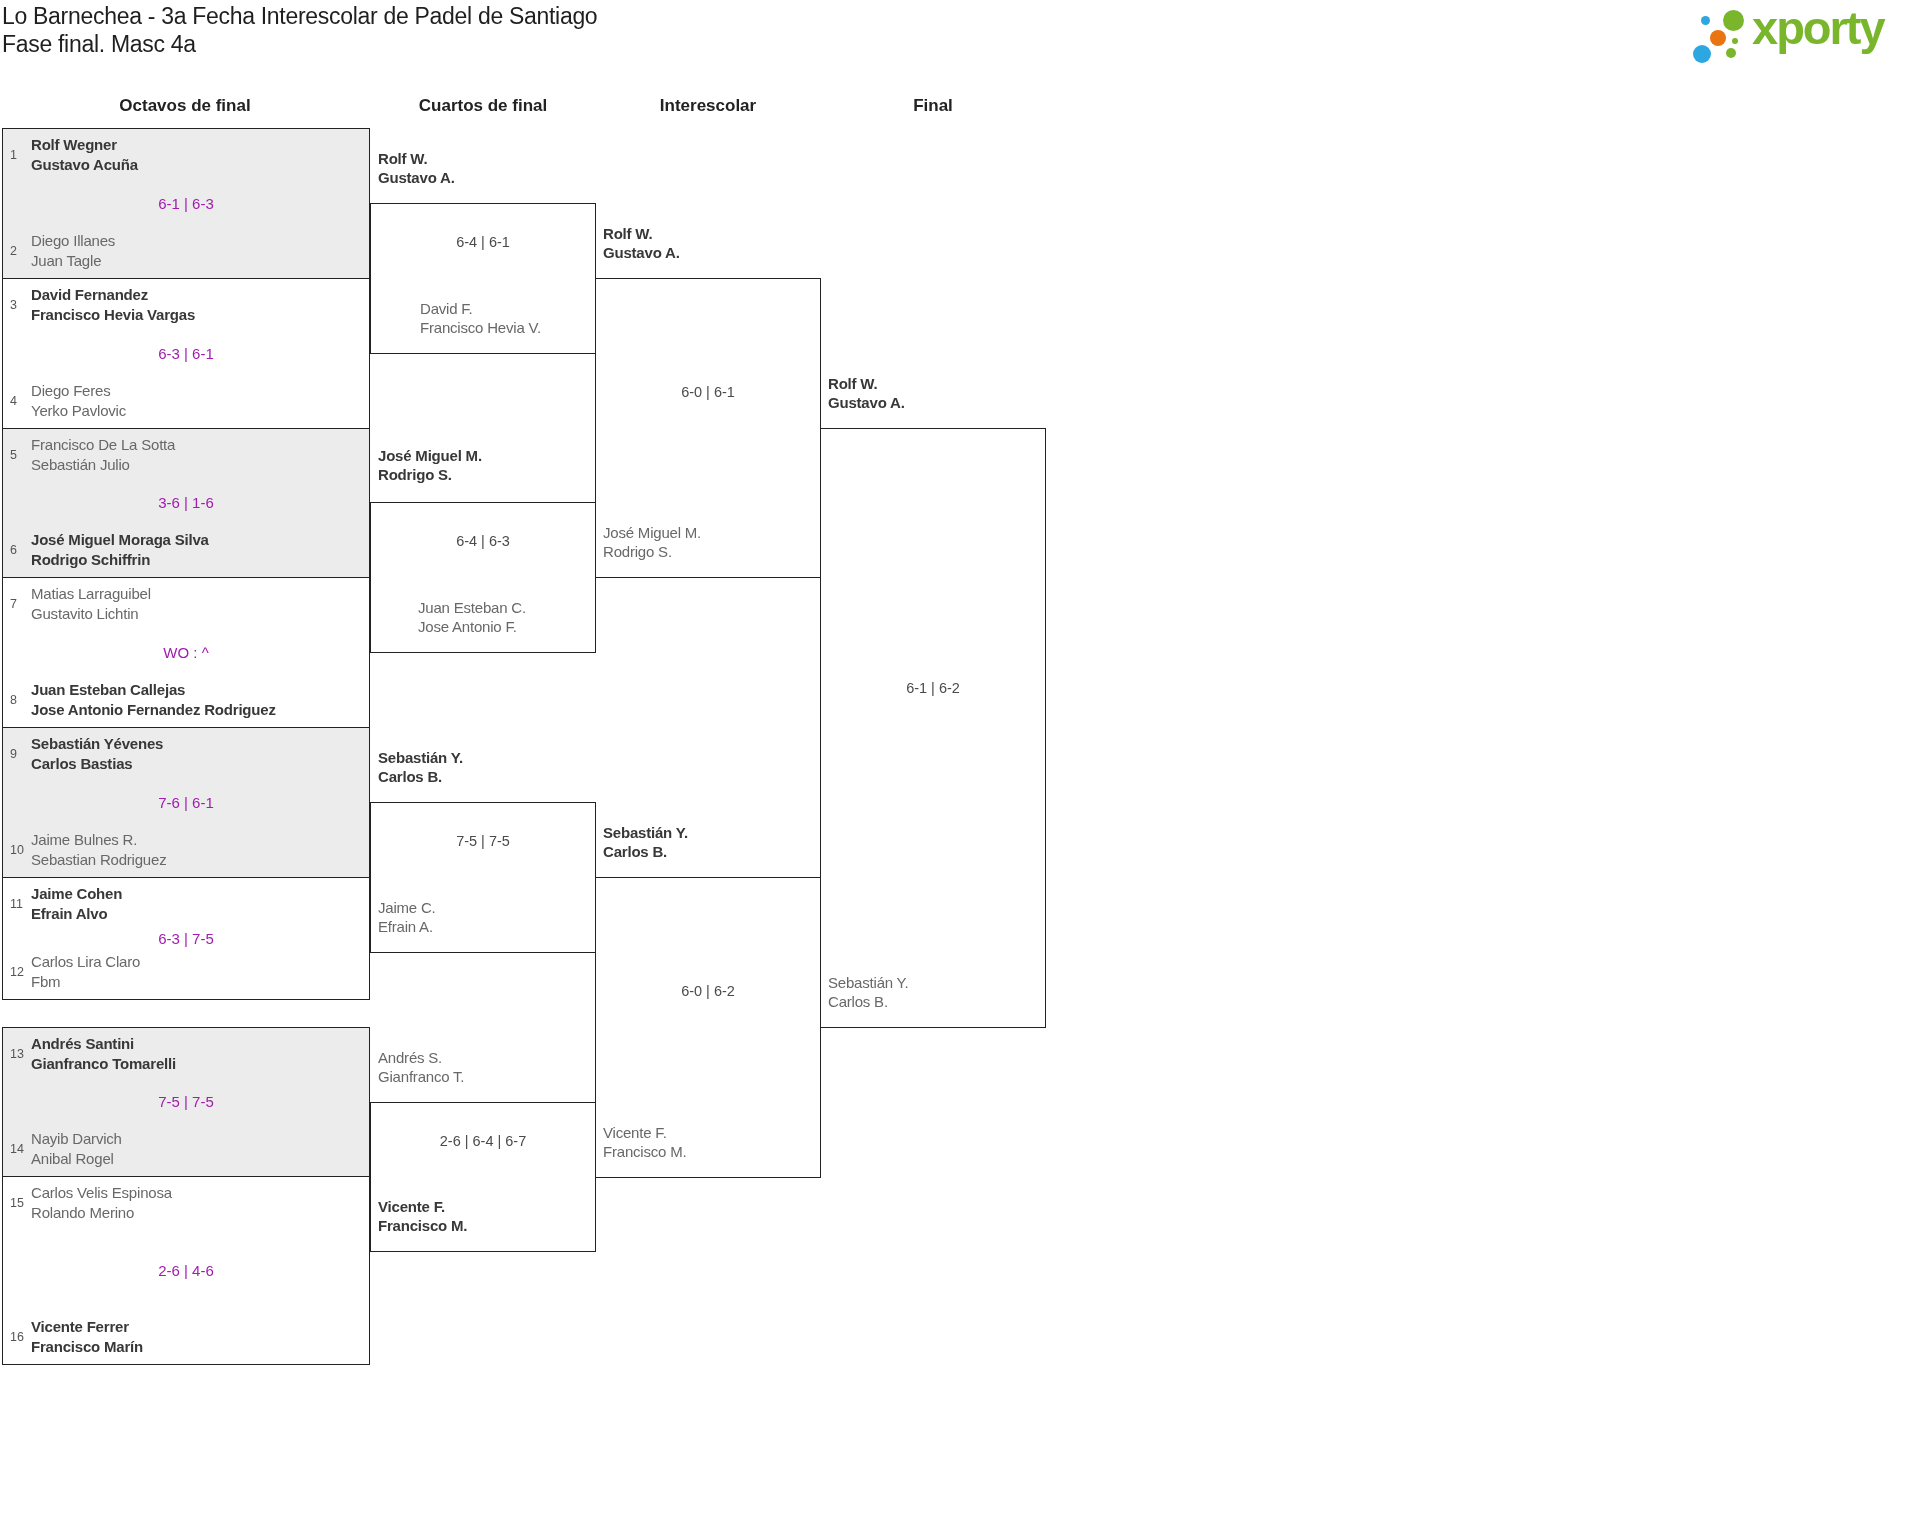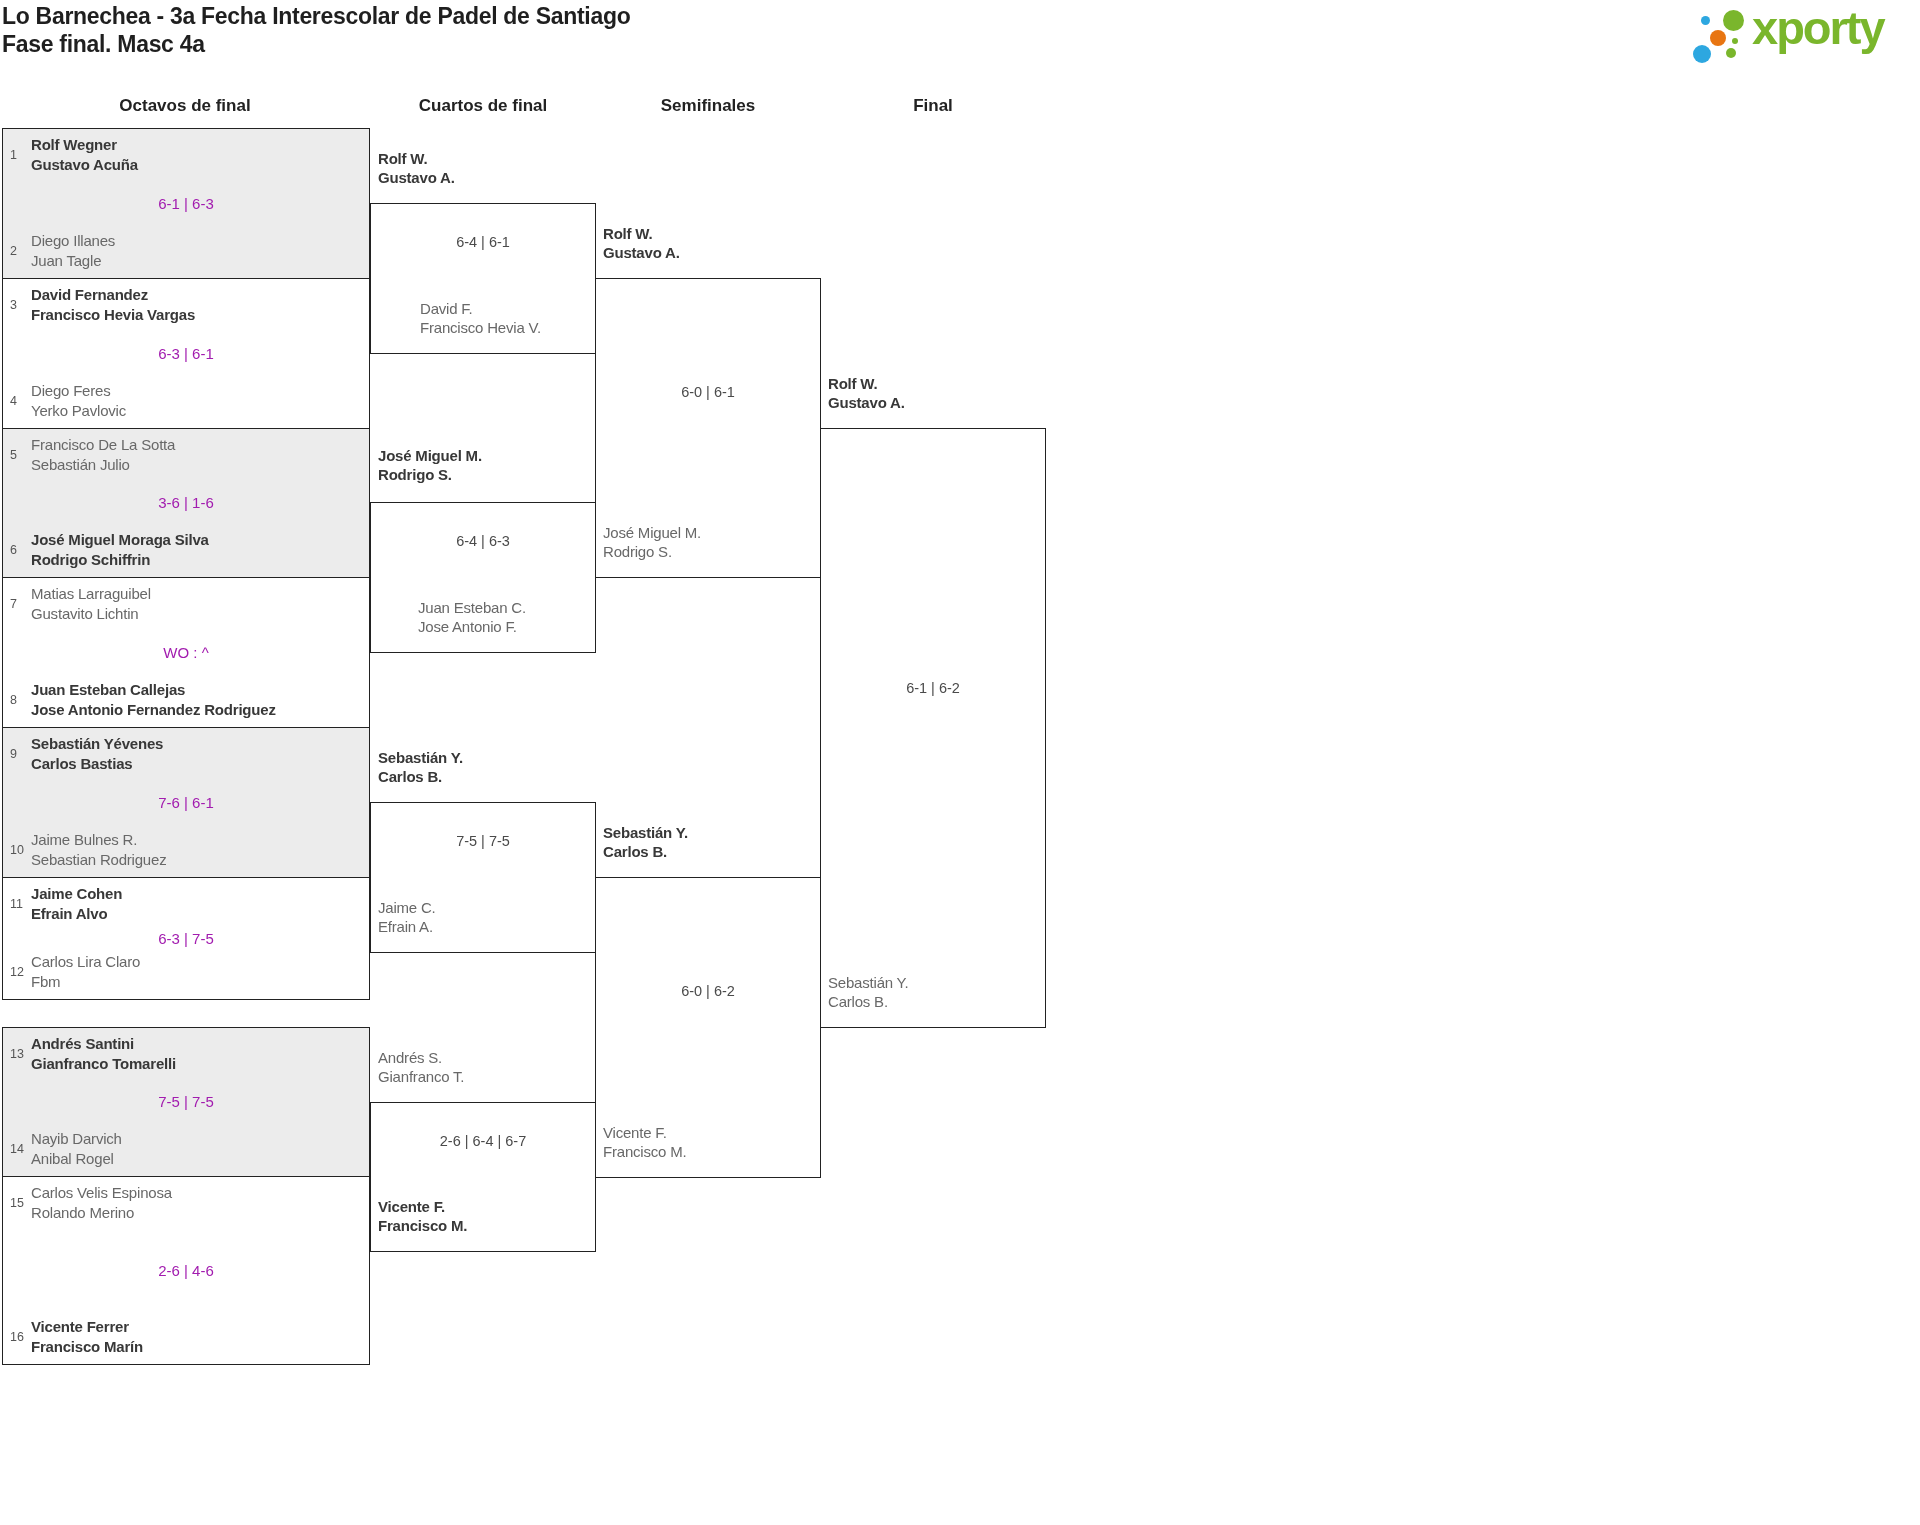--- a/index.html
+++ b/index.html
@@ -1,21 +1,21 @@
 <!DOCTYPE html>
 <html><head>
 <meta charset="utf-8">
 <style>
   html,body{margin:0;padding:0;background:#fff;}
   body{
     width:1920px;height:1525px;position:relative;overflow:hidden;
     font-family:"Liberation Sans", sans-serif;
     -webkit-font-smoothing:antialiased;
   }
-  .title{position:absolute;left:2px;font-weight:700;font-size:23px;line-height:28px;color:#1f1f1f;letter-spacing:-0.3px;white-space:nowrap;}
+  .title{position:absolute;left:2px;font-weight:400;font-size:23px;line-height:28px;color:#1f1f1f;letter-spacing:-0.3px;white-space:nowrap;}
   .title.l1{top:2px;}
   .title.l2{top:30px;}
 
   
   .logo{position:absolute;left:1688px;top:6px;width:225px;height:66px;cursor:pointer;}
   .dot{position:absolute;border-radius:50%;}
   .logo-text{position:absolute;left:64px;top:-6px;font-size:47px;font-weight:700;color:#7ab62c;letter-spacing:-2px;}
 
   .col-head{position:absolute;top:96px;width:300px;text-align:center;font-size:17px;font-weight:700;color:#222;}
 
@@ -46,21 +46,21 @@
   <span class="dot" style="left:35px;top:4px;width:21px;height:21px;background:#7ab62c;"></span>
   <span class="dot" style="left:22px;top:24px;width:16px;height:16px;background:#e87511;"></span>
   <span class="dot" style="left:44px;top:32px;width:6px;height:6px;background:#7ab62c;"></span>
   <span class="dot" style="left:5px;top:39px;width:18px;height:18px;background:#2da7e0;"></span>
   <span class="dot" style="left:38px;top:42px;width:10px;height:10px;background:#7ab62c;"></span>
   <span class="logo-text">xporty</span>
 </div>
 
 <div class="col-head" style="left:35px;">Octavos de final</div>
 <div class="col-head" style="left:333px;">Cuartos de final</div>
-<div class="col-head" style="left:558px;">Semifinales</div>
+<div class="col-head" style="left:558px;">Interescolar</div>
 <div class="col-head" style="left:783px;">Final</div>
 
 <div class="r16 alt" style="top:128px;height:151px;">
   <div class="team-row">
     <span class="seed">1</span>
     <div class="names w">
         <div>Rolf Wegner</div>
         <div>Gustavo Acuña</div>
       </div>
   </div>

